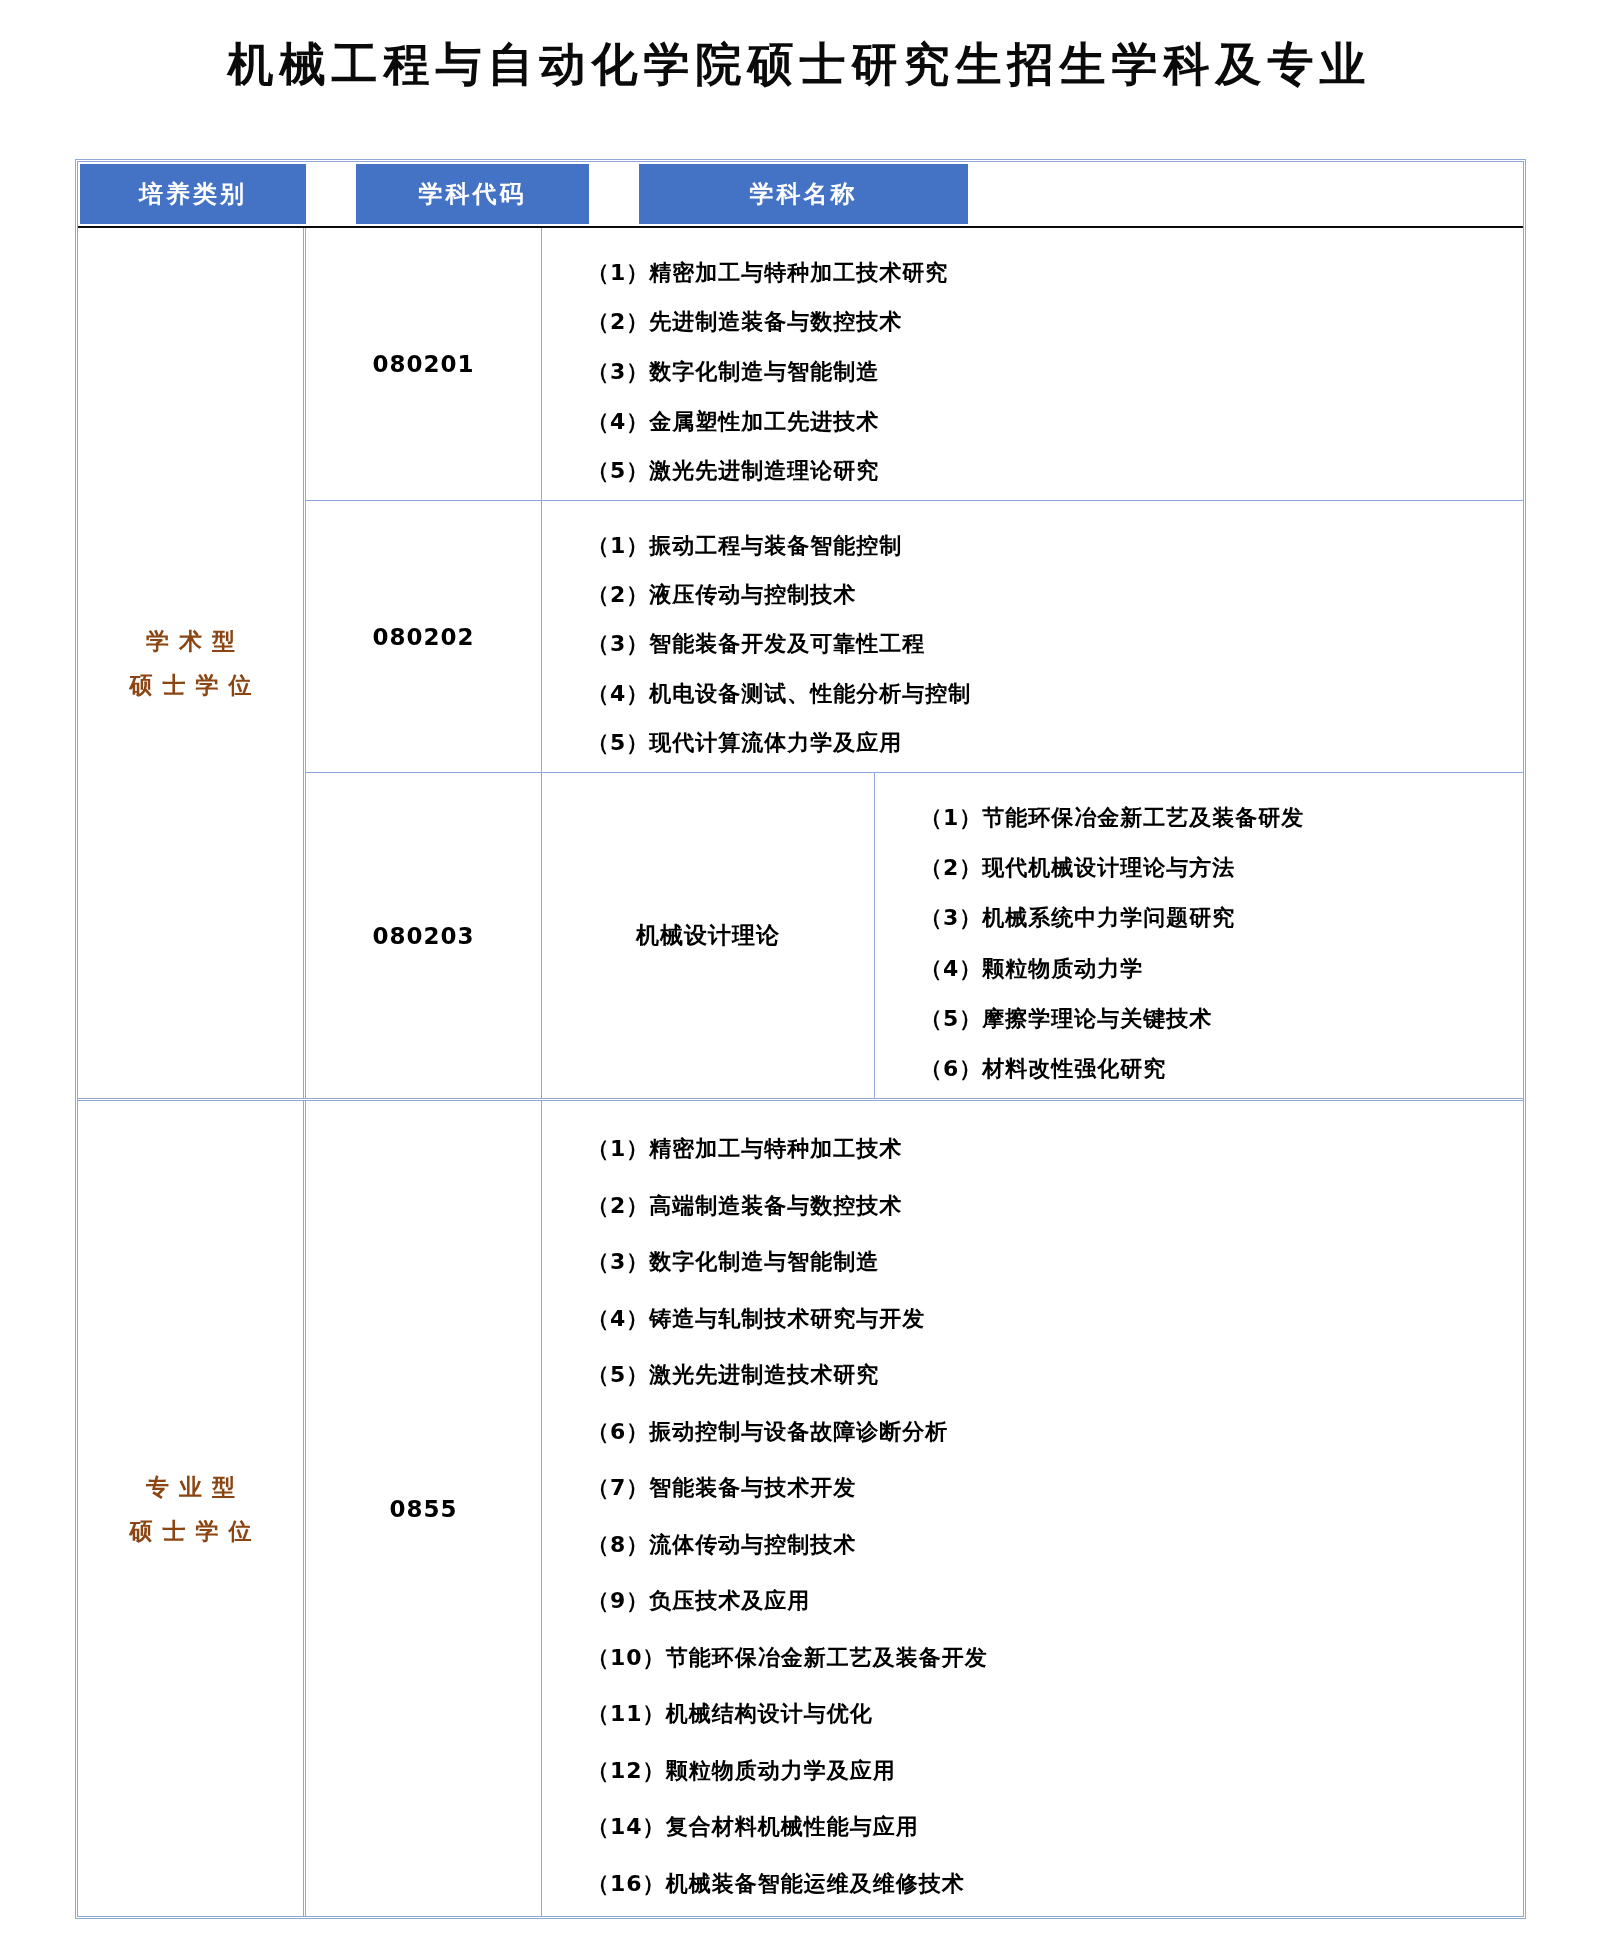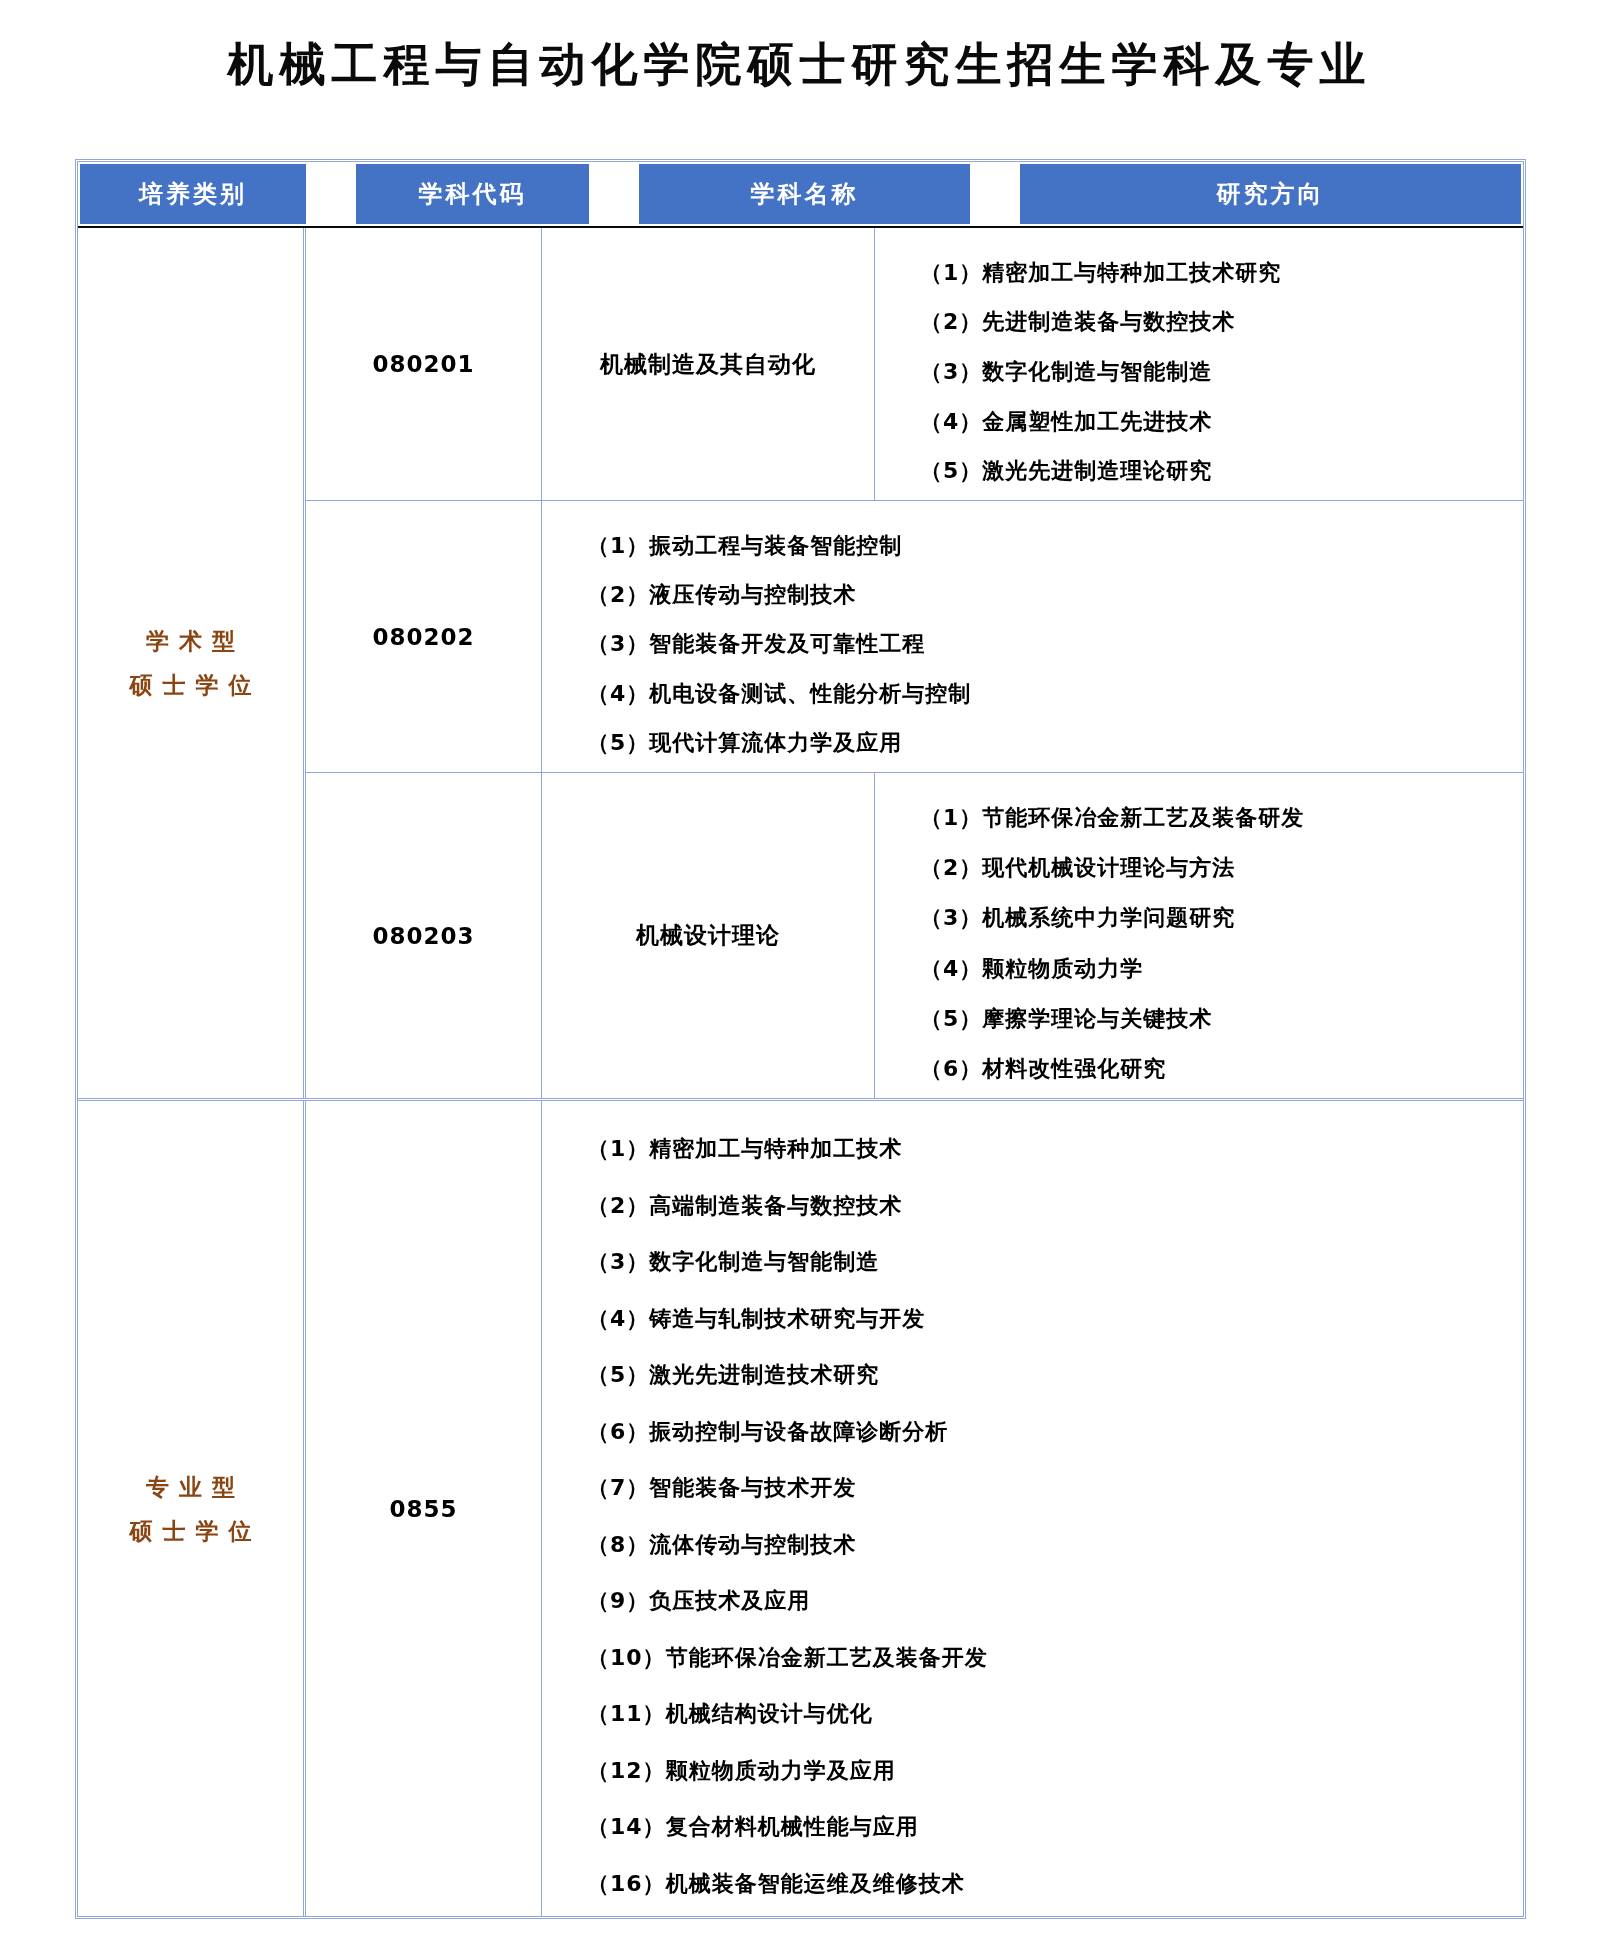--- a/index.html
+++ b/index.html
@@ -84,33 +84,31 @@
 <div class="page">
 
   <div class="title">机械工程与自动化学院硕士研究生招生学科及专业</div>
 
   <div class="table">
 
     <div class="header-row">
       <div class="header-cell">培养类别</div>
       <div class="header-cell">学科代码</div>
       <div class="header-cell">学科名称</div>
-      <div class="header-cell">研究方向</div>
     </div>
 
     <div>
         <div class="section sec-0">
           <div class="cat-cell">
             <div class="cat-line">学术型</div>
             <div class="cat-line">硕士学位</div>
           </div>
           <div class="sec-right">
             <div class="program" style="height: 272px;">
               <div class="code-cell">080201</div>
-              <div class="name-cell">机械制造及其自动化</div>
               <div class="dir-cell">
                 <div class="dir-item">
                   <span class="dir-num">（1）</span>
                   <span class="dir-text">精密加工与特种加工技术研究</span>
                 </div>
                 <div class="dir-item">
                   <span class="dir-num">（2）</span>
                   <span class="dir-text">先进制造装备与数控技术</span>
                 </div>
                 <div class="dir-item">

